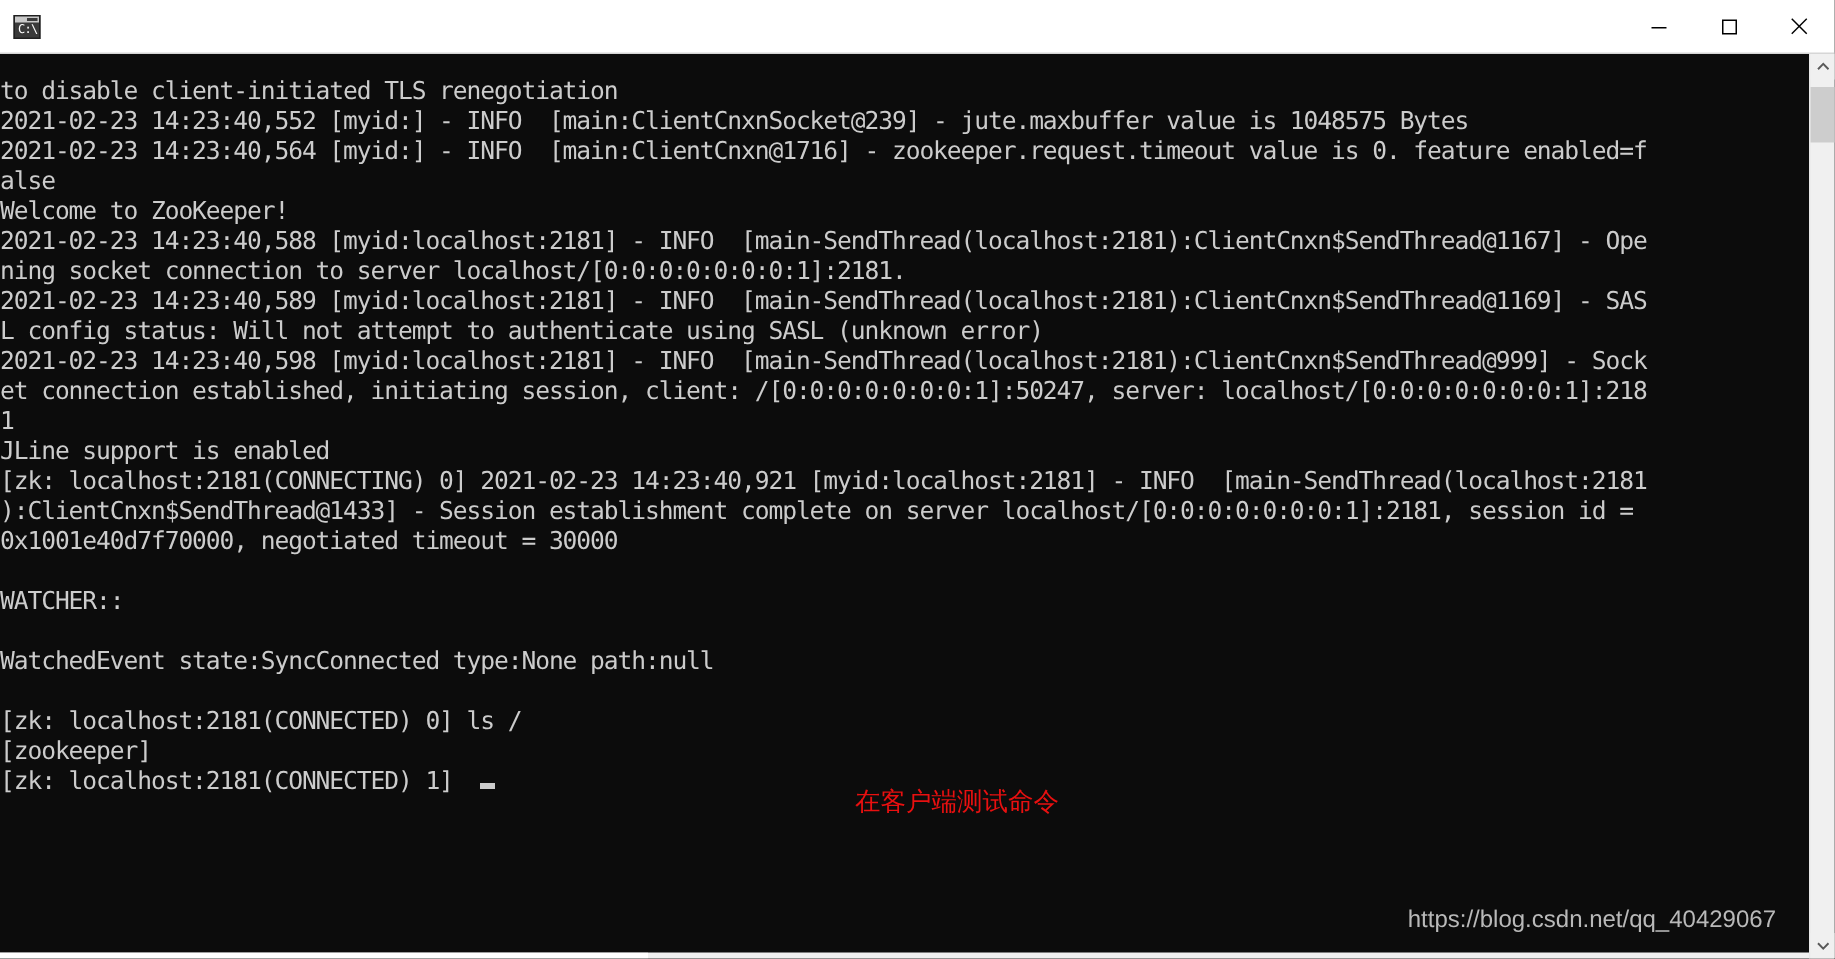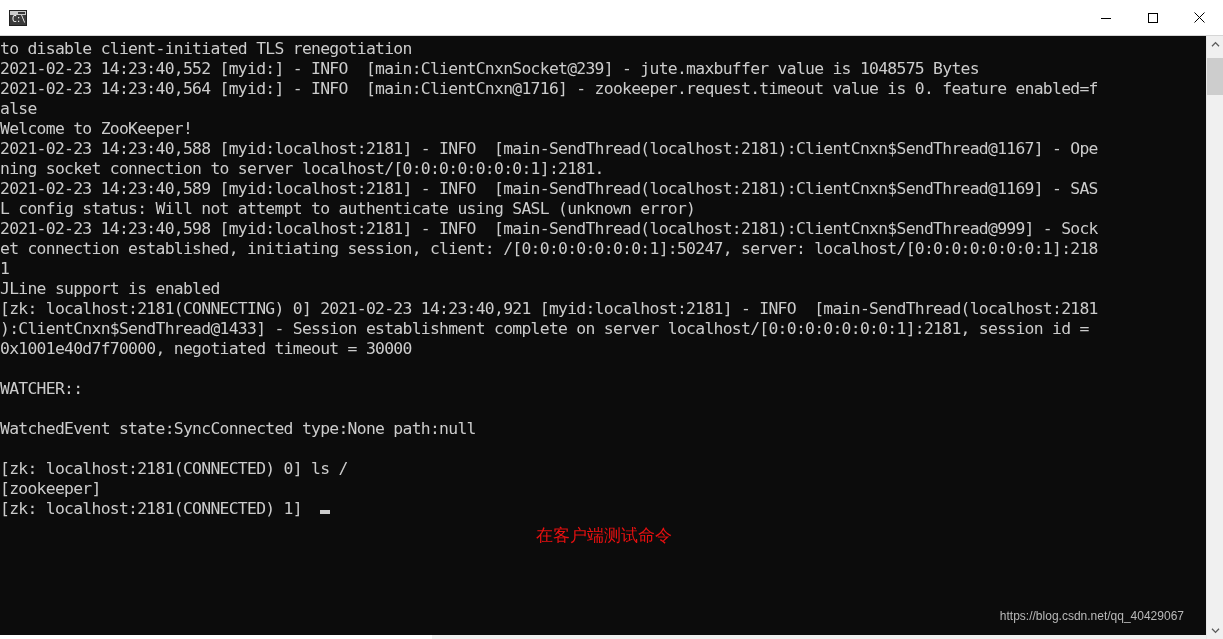--- a/index.html
+++ b/index.html
@@ -104,52 +104,52 @@
     position: absolute;
     top: 36px;
     left: 0;
     width: 1206px;
     height: 603px;
     background: #0c0c0c;
     overflow: hidden;
   }
   .term {
     position: absolute;
-    top: 3px;
+    top: 15px;
     left: 0;
     white-space: pre;
     font-family: "DejaVu Sans Mono", "Liberation Mono", monospace;
     font-size: 16.4px;
     line-height: 20px;
     letter-spacing: -0.72px;
     color: #cccccc;
     -webkit-font-smoothing: none;
   }
   .term .line { height: 20px; }
 
   
   .annotation {
     position: absolute;
-    left: 536px;
+    left: 570px;
     top: 489px;
     font-family: "DejaVu Sans", sans-serif;
     font-size: 17px;
     line-height: 20px;
     color: #e81010;
     white-space: pre;
     font-weight: 500;
   }
 
   
   .watermark {
     position: absolute;
     right: 22px;
     bottom: 16px;
     font-family: "Liberation Sans", sans-serif;
-    font-size: 12px;
+    font-size: 16px;
     color: #b9b9b9;
     white-space: pre;
   }
 
   
   .vscroll {
     position: absolute;
     top: 36px;
     right: 0;
     width: 17px;

